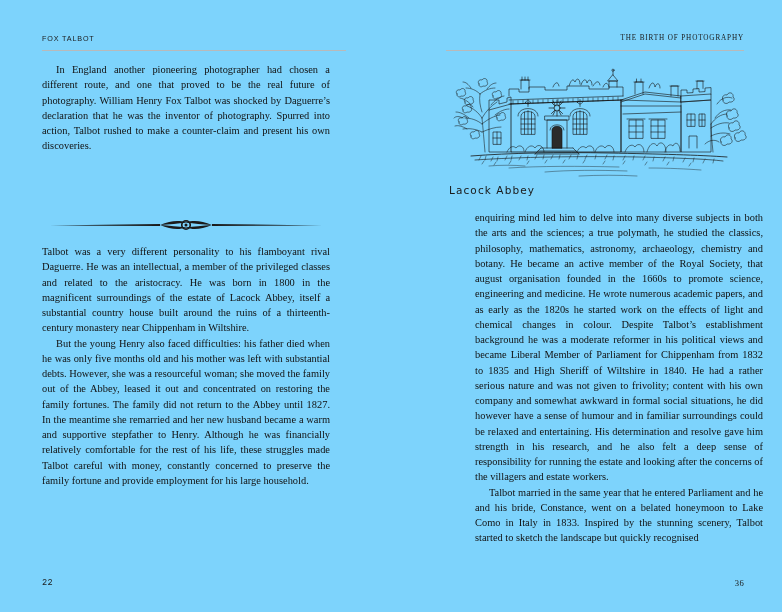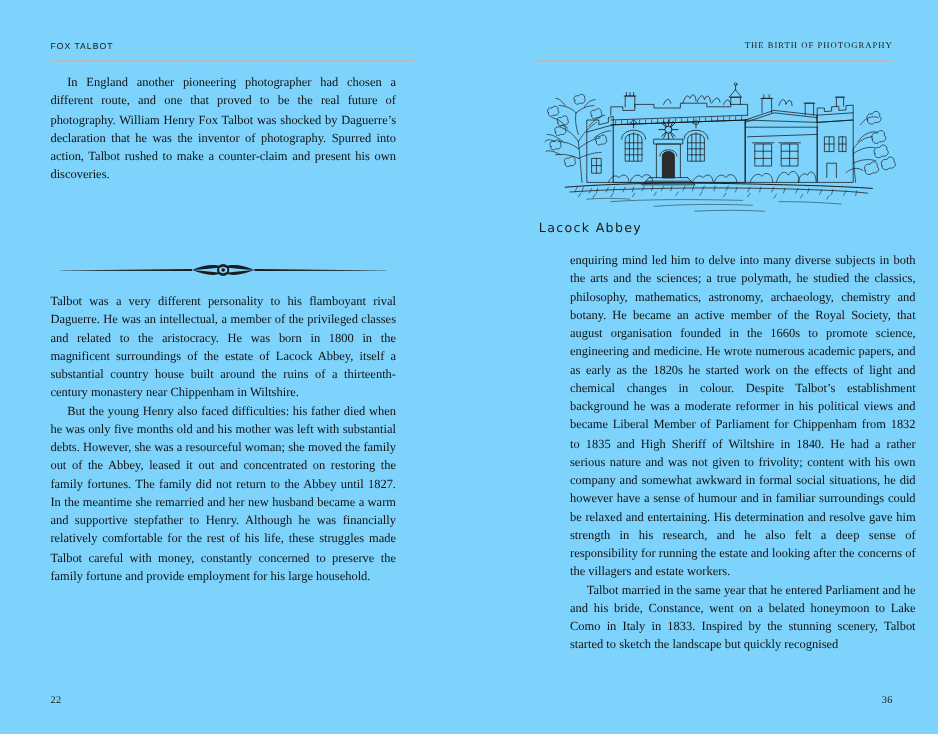--- a/index.html
+++ b/index.html
@@ -108,21 +108,21 @@
 
   
   .folio {
     position: absolute;
     bottom: 24px;
     font-size: 8.6px;
     font-family: "Liberation Serif", serif;
     color: #1a1a1a;
     letter-spacing: 0.3px;
   }
-  .page-left .folio { left: 42px; }
+  .page-left .folio { left: 42px; font-family: Liberation Mono, monospace; }
   .page-right .folio { right: 38px; }
 </style>
 </head>
 <body>
 
 <div class="spread">
 
   <div class="page page-left">
 
     <div class="runhead">FOX TALBOT</div>

